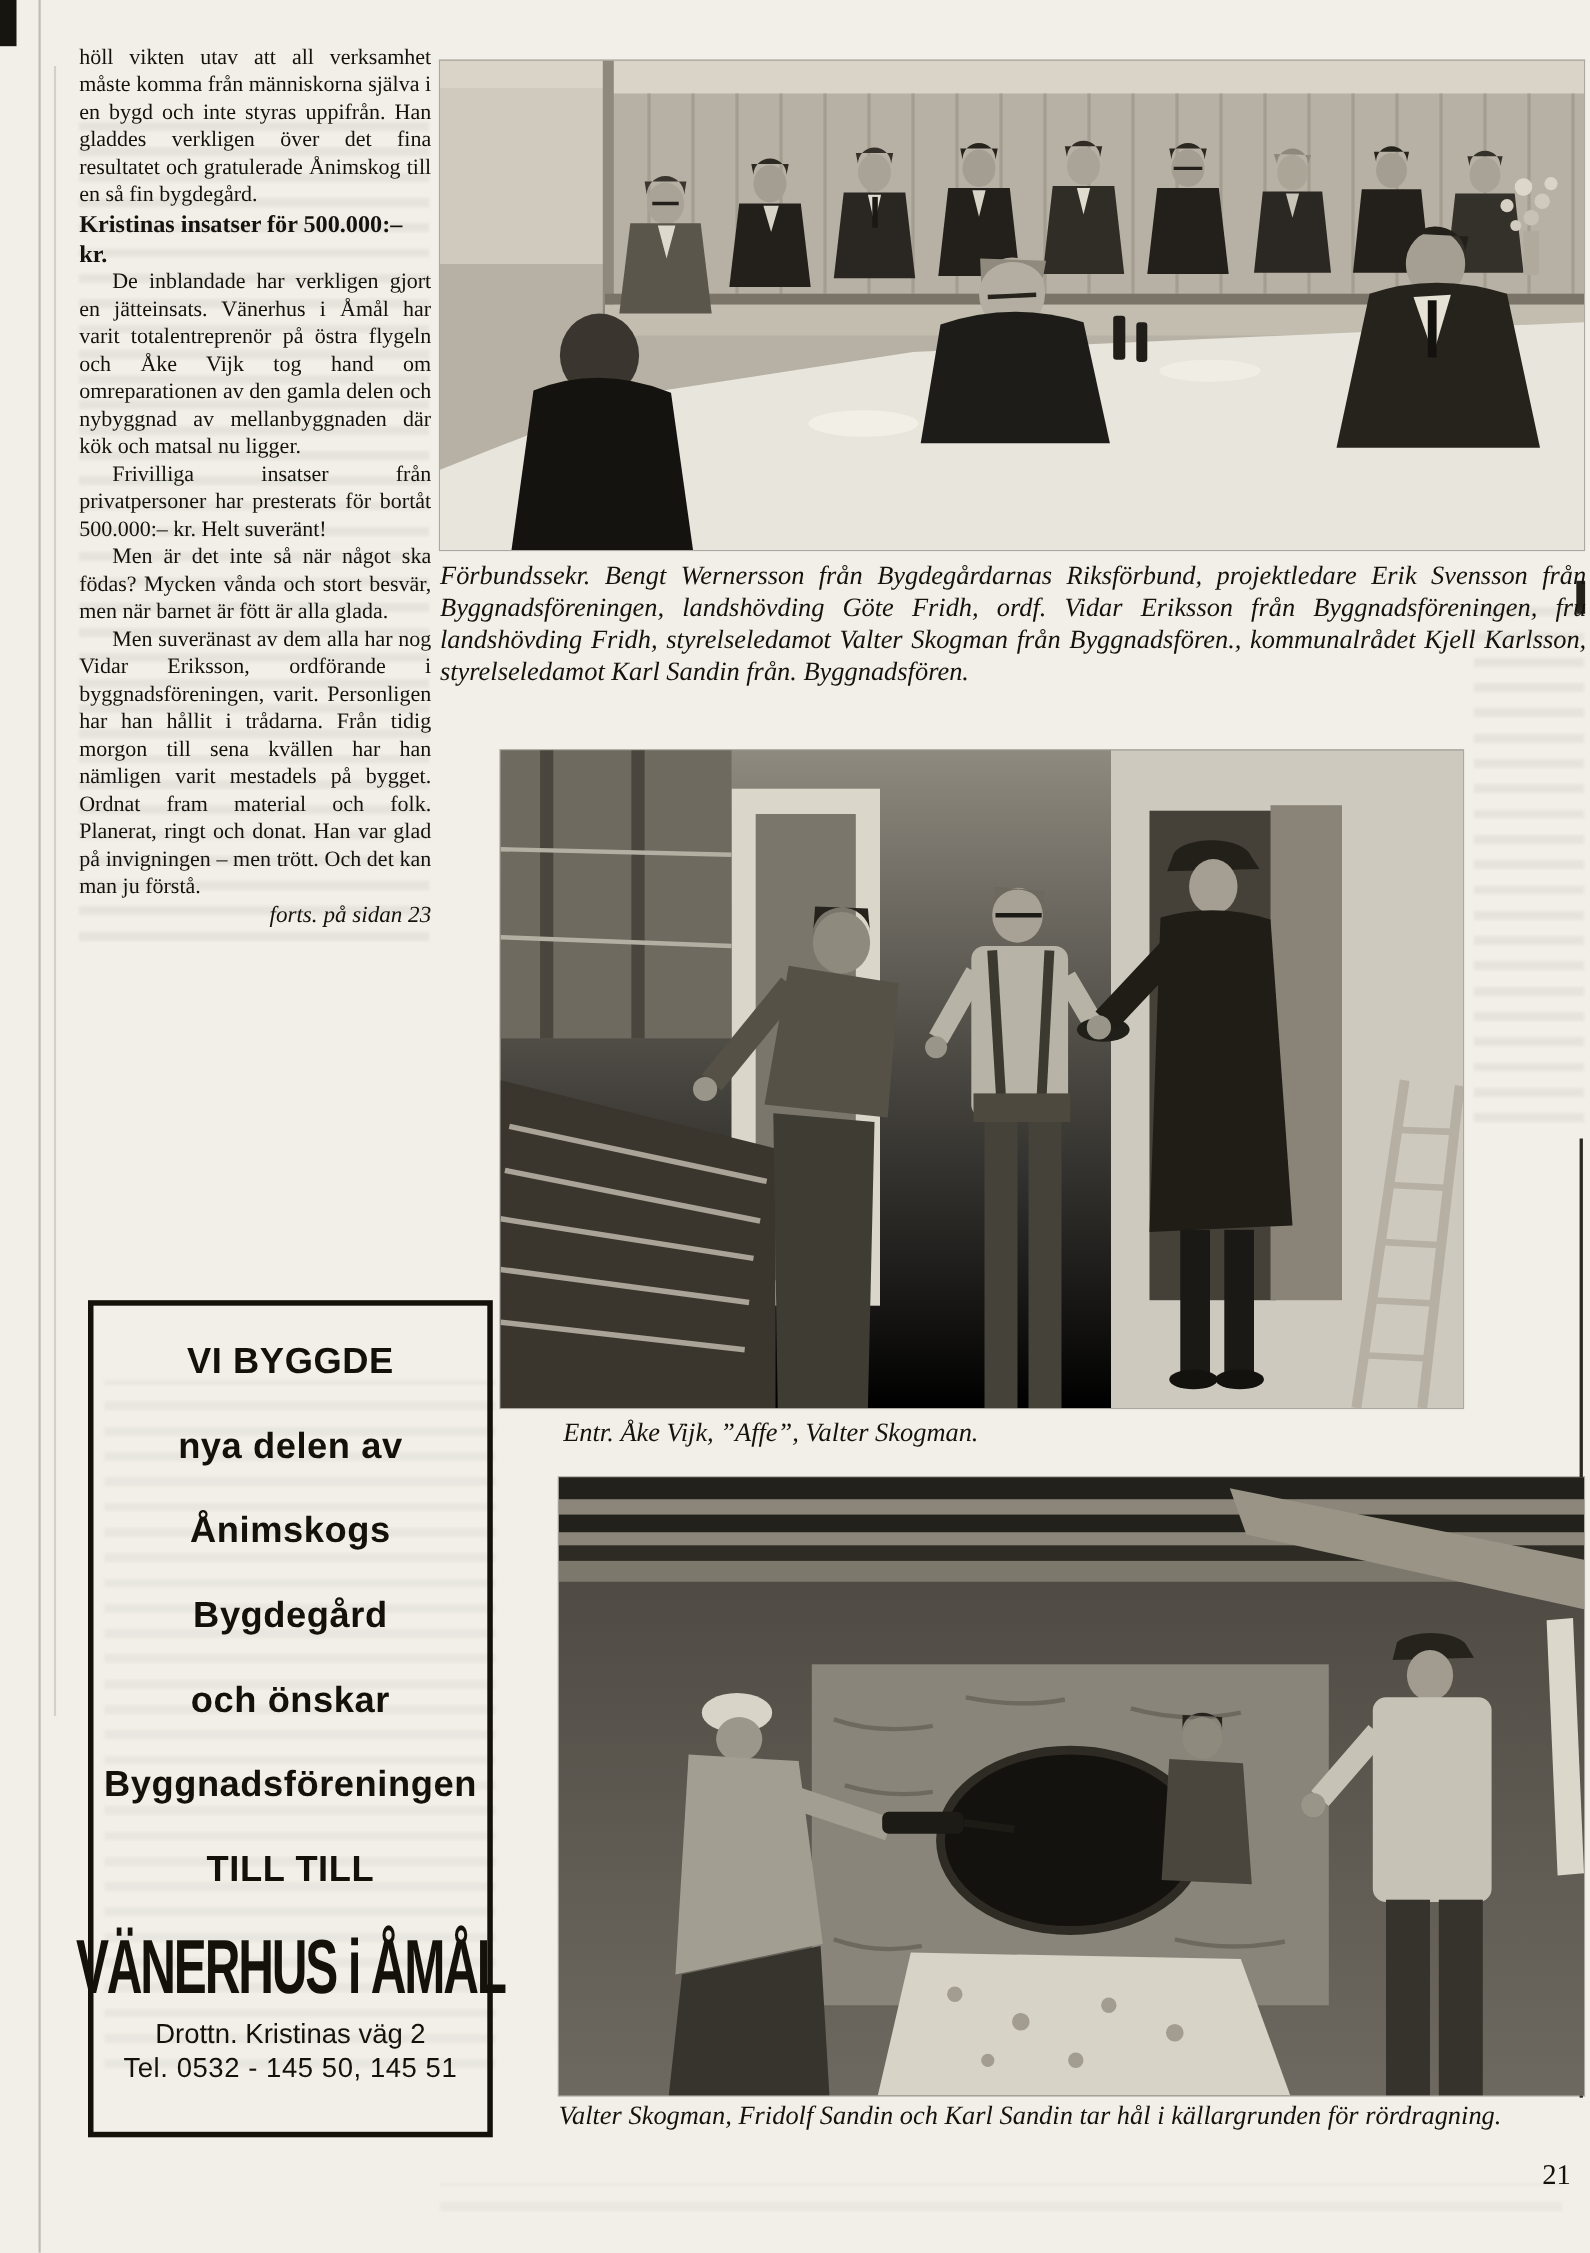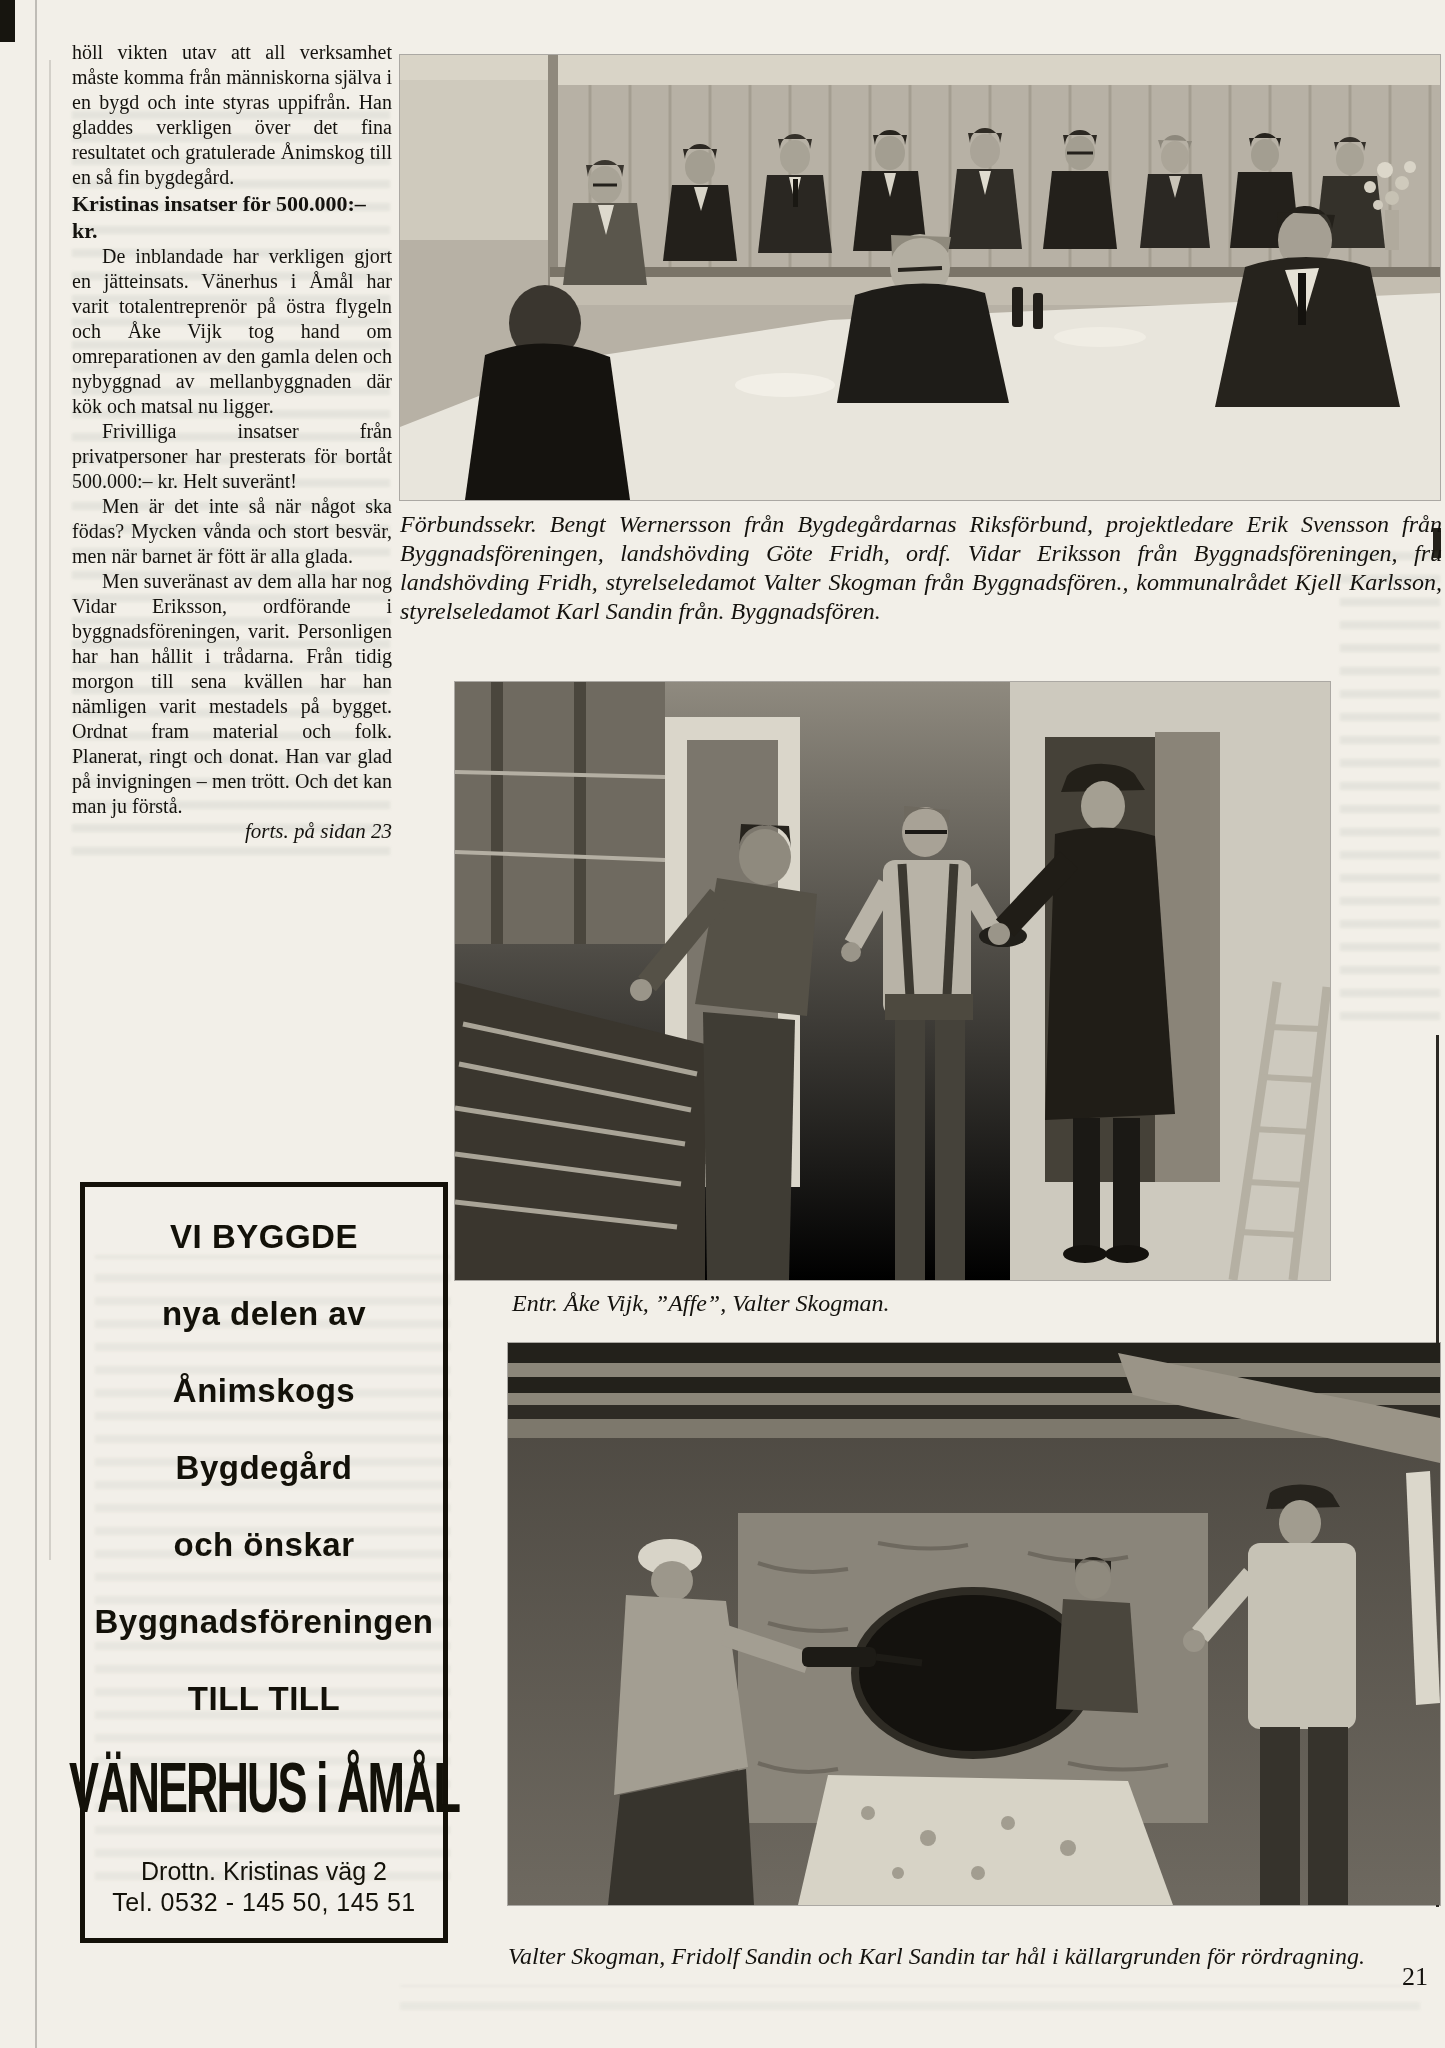--- a/index.html
+++ b/index.html
@@ -46,40 +46,40 @@
   .photo2{left:455px;top:682px;width:875px;height:598px;}
   .photo3{left:508px;top:1343px;width:932px;height:562px;}
 
   
   .caption{
     position:absolute;font-style:italic;font-size:24px;line-height:29px;
     color:#14120e;text-align:justify;
   }
   .cap1{left:400px;top:510px;width:1042px;}
   .cap2{left:512px;top:1289px;width:800px;text-align:left;}
-  .cap3{left:508px;top:1910px;width:938px;margin-top:32px;}
+  .cap3{left:508px;top:1910px;width:938px;}
 
   
   .advert{
     position:absolute;left:80px;top:1182px;width:368px;height:761px;
     border:5px solid #141109;box-sizing:border-box;
     display:flex;flex-direction:column;align-items:center;
     font-family:"Liberation Sans", sans-serif;color:#131109;
     background:rgba(244,241,234,.25);
   }
   .ad-line{
     font-weight:bold;font-size:33px;line-height:36px;margin-top:41px;
     letter-spacing:.5px;white-space:nowrap;
   }
   .ad-line.first{margin-top:32px;}
   .ad-logo{
     margin-top:46px;font-weight:bold;font-size:45px;letter-spacing:-2px;
     transform:scaleY(1.55);transform-origin:center;white-space:nowrap;
   }
-  .ad-address{margin-top:42px;font-size:25px;line-height:29px;}
+  .ad-address{margin-top:20px;font-size:25px;line-height:29px;}
   .ad-phone{margin-top:2px;font-size:25px;line-height:29px;letter-spacing:.5px;}
 
   .page-number{
     position:absolute;left:1378px;top:1962px;width:50px;
     font-size:26px;text-align:right;color:#14120e;
   }
 </style>
 </head>
 <body>
 

